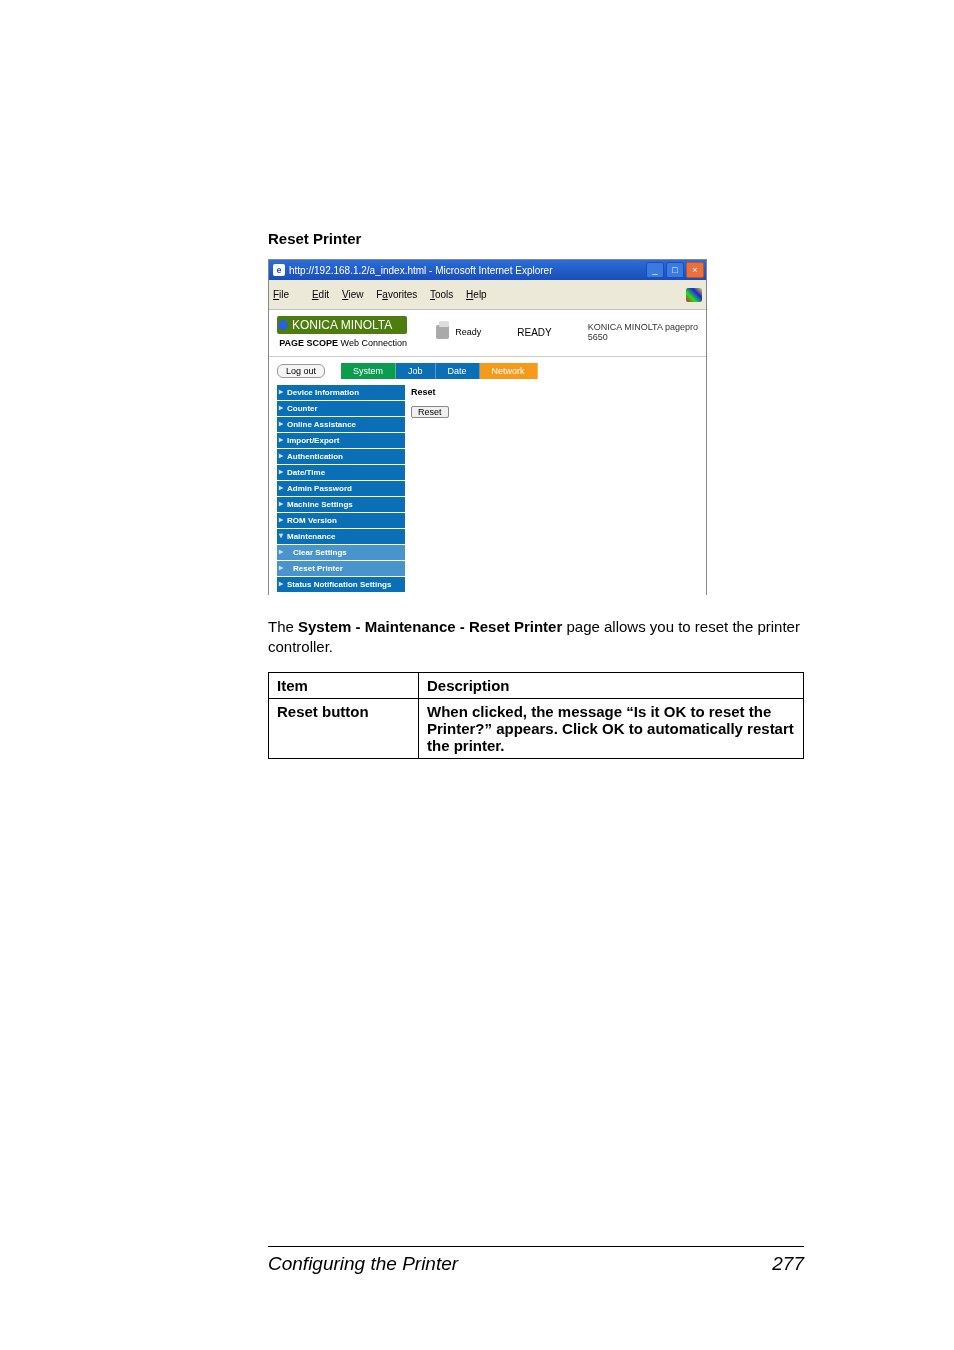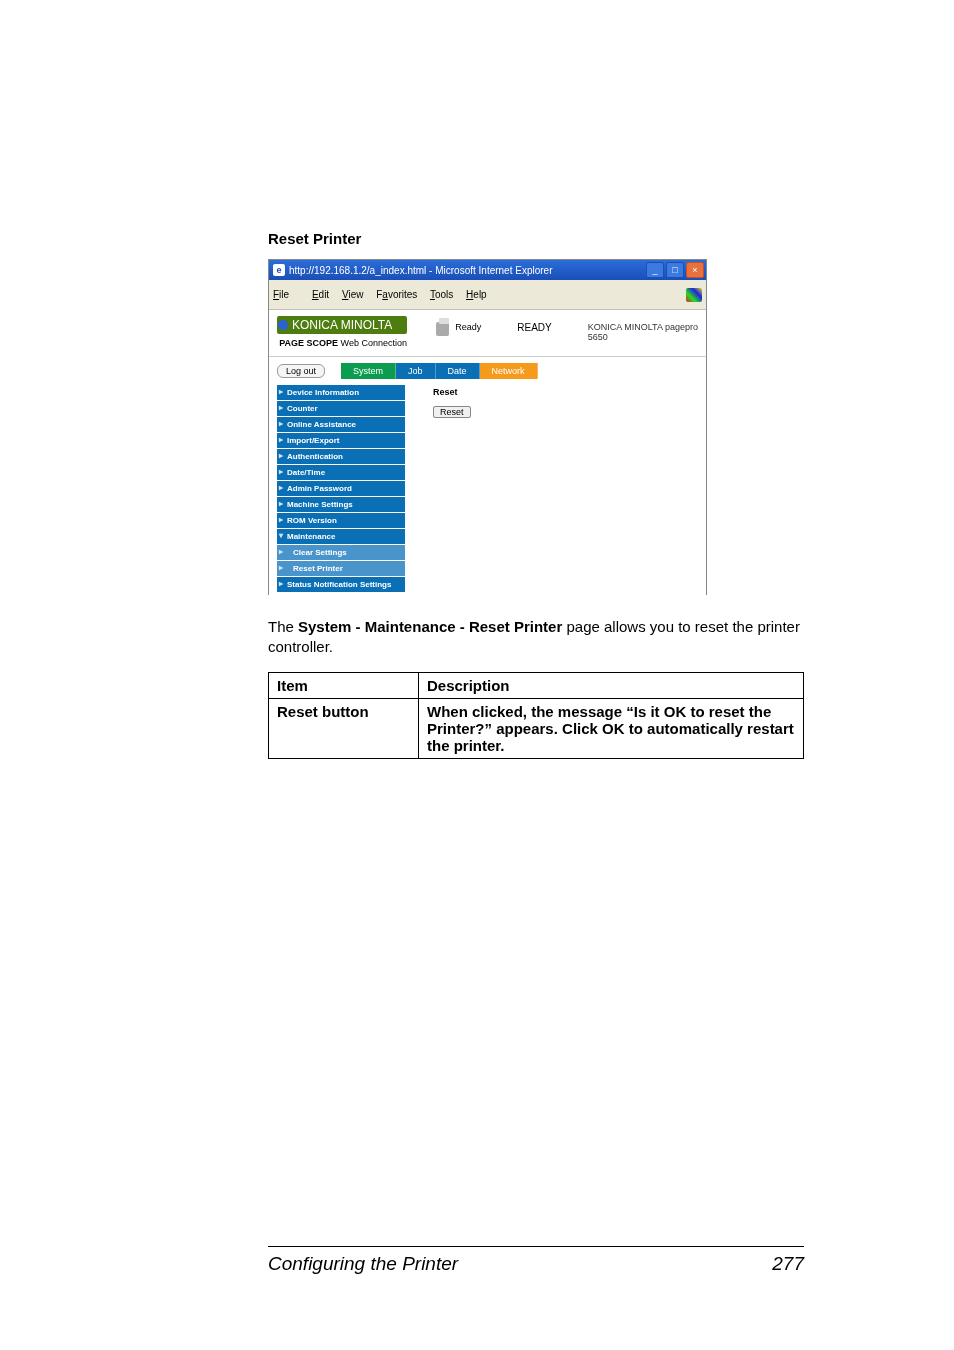--- a/index.html
+++ b/index.html
@@ -75,21 +75,21 @@
     padding: 2px 1px;
     display: flex;
     align-items: center;
     gap: 4px;
     border-radius: 2px;
   }
   .km-dot { width: 10px; height: 10px; background: #2a62d6; border-radius: 50%; display: inline-block; }
   .webconn { font-size: 9px; margin-top: 4px; margin-left: 2px; text-align: right; }
   .webconn b { font-weight: bold; }
   .header-left { flex: 0 0 130px; }
-  .header-mid { flex: 1; display: flex; gap: 6px; padding-left: 29px; }
+  .header-mid { flex: 1; display: flex; align-items: center; gap: 6px; padding-left: 29px; }
   .printer-icon { width: 16px; height: 14px; background: #aaa; border-radius: 2px; position: relative; }
   .printer-icon::after { content: ''; position: absolute; top: -4px; left: 3px; width: 10px; height: 6px; background: #ddd; border-radius: 1px; }
   .ready-small { font-size: 9px; }
   .ready-big { font-size: 10px; margin-left: 30px; }
   .devname { font-size: 9px; margin-left: 30px; color: #333; }
   .tabs-row {
     display: flex;
     align-items: center;
     padding: 6px 8px 0 8px;
     gap: 10px;
@@ -105,21 +105,21 @@
   .tab {
     font-size: 9px;
     color: #fff;
     padding: 3px 12px;
     border-right: 1px solid rgba(255,255,255,0.3);
   }
   .tab-system { background: #0c9c50; }
   .tab-job { background: #0b6fb5; }
   .tab-print { background: #0b6fb5; }
   .tab-network { background: #f59a1a; }
-  .main-row { display: flex; flex: 1; padding: 6px 8px 8px 8px; gap: 24px; }
+  .main-row { display: flex; flex: 1; padding: 6px 8px 8px 8px; gap: 2px; }
   .sidebar { width: 128px; display: flex; flex-direction: column; gap: 1px; }
   .side-item {
     font-size: 8px;
     color: #fff;
     background: #0b6fb5;
     padding: 3px 4px 3px 10px;
     position: relative;
     font-weight: bold;
   }
   .side-item.sel { background: #4a94cc; }

